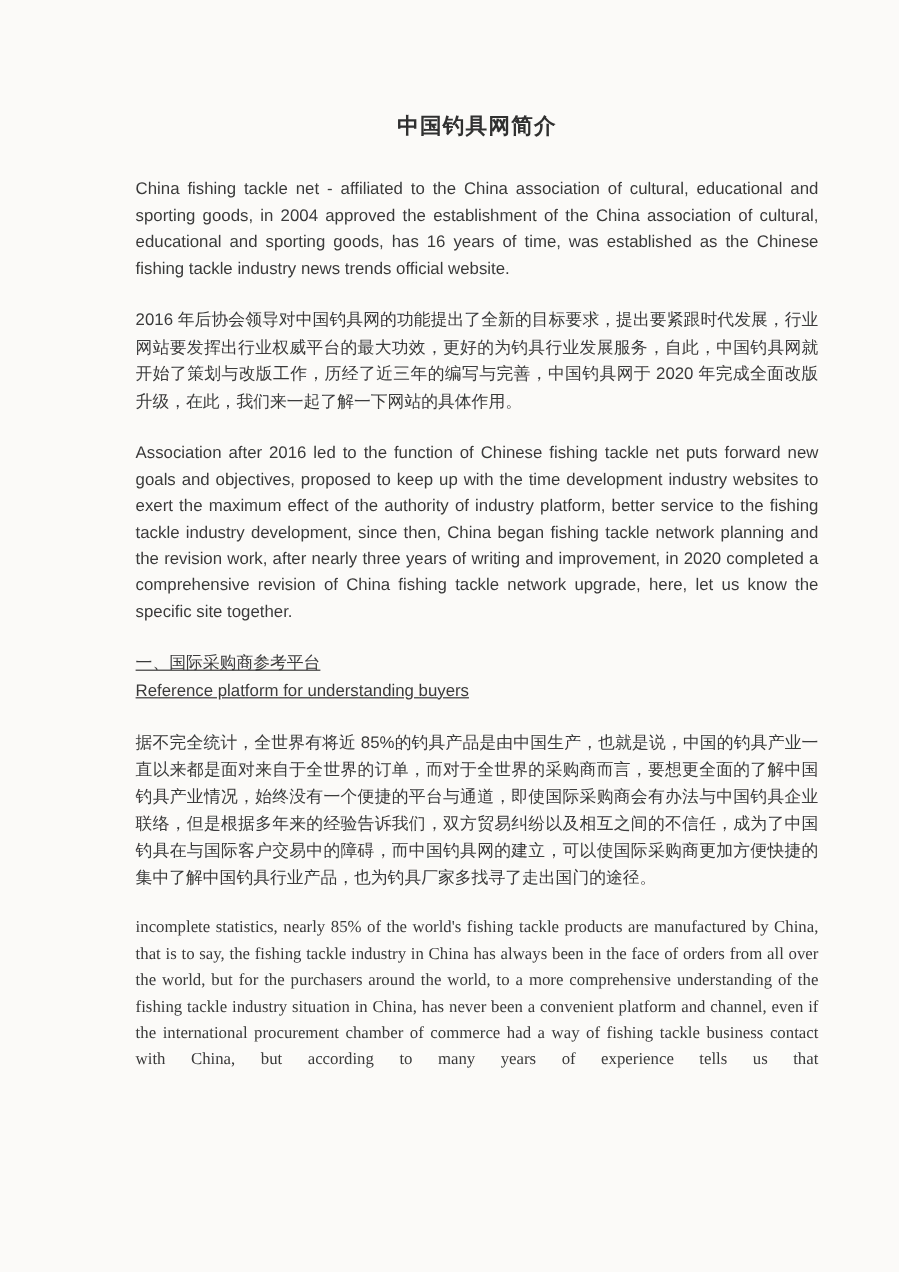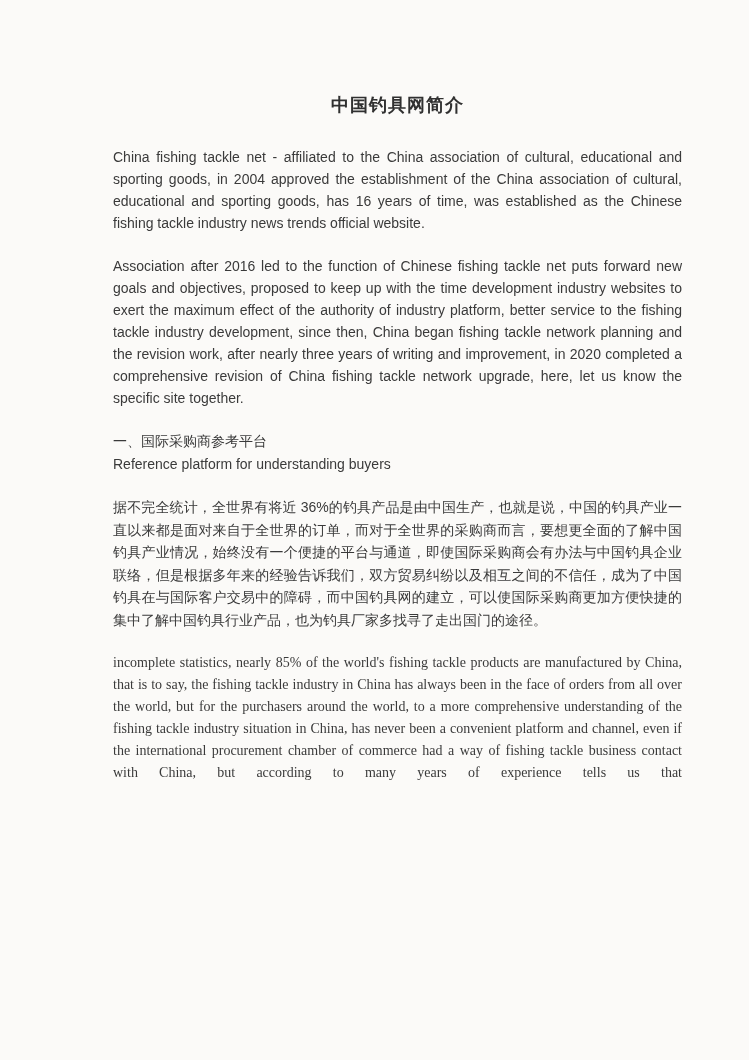--- a/index.html
+++ b/index.html
@@ -46,37 +46,39 @@
     font-family: Liberation Serif, serif;
   }
   .section-heading {
     margin: 0 0 21px 0;
   }
   .section-heading p {
     margin: 0;
     font-size: 14px;
     line-height: 22.5px;
     text-align: left;
+    text-decoration: underline;
   }
 </style>
 </head>
 <body>
 
 <div class="page">
 
   <h1 class="doc-title">中国钓具网简介</h1>
 
 
   <p class="para en">China fishing tackle net - affiliated to the China association of cultural, educational and sporting goods, in 2004 approved the establishment of the China association of cultural, educational and sporting goods, has 16 years of time, was established as the Chinese fishing tackle industry news trends official website.</p>
 
+  <p class="para zh">2016 年后协会领导对中国钓具网的功能提出了全新的目标要求，提出要紧跟时代发展，行业网站要发挥出行业权威平台的最大功效，更好的为钓具行业发展服务，自此，中国钓具网就开始了策划与改版工作，历经了近三年的编写与完善，中国钓具网于 2020 年完成全面改版升级，在此，我们来一起了解一下网站的具体作用。</p>
 
   <p class="para en">Association after 2016 led to the function of Chinese fishing tackle net puts forward new goals and objectives, proposed to keep up with the time development industry websites to exert the maximum effect of the authority of industry platform, better service to the fishing tackle industry development, since then, China began fishing tackle network planning and the revision work, after nearly three years of writing and improvement, in 2020 completed a comprehensive revision of China fishing tackle network upgrade, here, let us know the specific site together.</p>
 
   <div class="section-heading">
     <p>一、国际采购商参考平台</p>
     <p>Reference platform for understanding buyers</p>
   </div>
 
-  <p class="para zh">据不完全统计，全世界有将近 36%的钓具产品是由中国生产，也就是说，中国的钓具产业一直以来都是面对来自于全世界的订单，而对于全世界的采购商而言，要想更全面的了解中国钓具产业情况，始终没有一个便捷的平台与通道，即使国际采购商会有办法与中国钓具企业联络，但是根据多年来的经验告诉我们，双方贸易纠纷以及相互之间的不信任，成为了中国钓具在与国际客户交易中的障碍，而中国钓具网的建立，可以使国际采购商更加方便快捷的集中了解中国钓具行业产品，也为钓具厂家多找寻了走出国门的途径。</p>
+  <p class="para zh">据不完全统计，全世界有将近 85%的钓具产品是由中国生产，也就是说，中国的钓具产业一直以来都是面对来自于全世界的订单，而对于全世界的采购商而言，要想更全面的了解中国钓具产业情况，始终没有一个便捷的平台与通道，即使国际采购商会有办法与中国钓具企业联络，但是根据多年来的经验告诉我们，双方贸易纠纷以及相互之间的不信任，成为了中国钓具在与国际客户交易中的障碍，而中国钓具网的建立，可以使国际采购商更加方便快捷的集中了解中国钓具行业产品，也为钓具厂家多找寻了走出国门的途径。</p>
 
   <p class="para en cut">incomplete statistics, nearly 85% of the world's fishing tackle products are manufactured by China, that is to say, the fishing tackle industry in China has always been in the face of orders from all over the world, but for the purchasers around the world, to a more comprehensive understanding of the fishing tackle industry situation in China, has never been a convenient platform and channel, even if the international procurement chamber of commerce had a way of fishing tackle business contact with China, but according to many years of experience tells us that</p>
 
 </div>
 
 </body></html>

